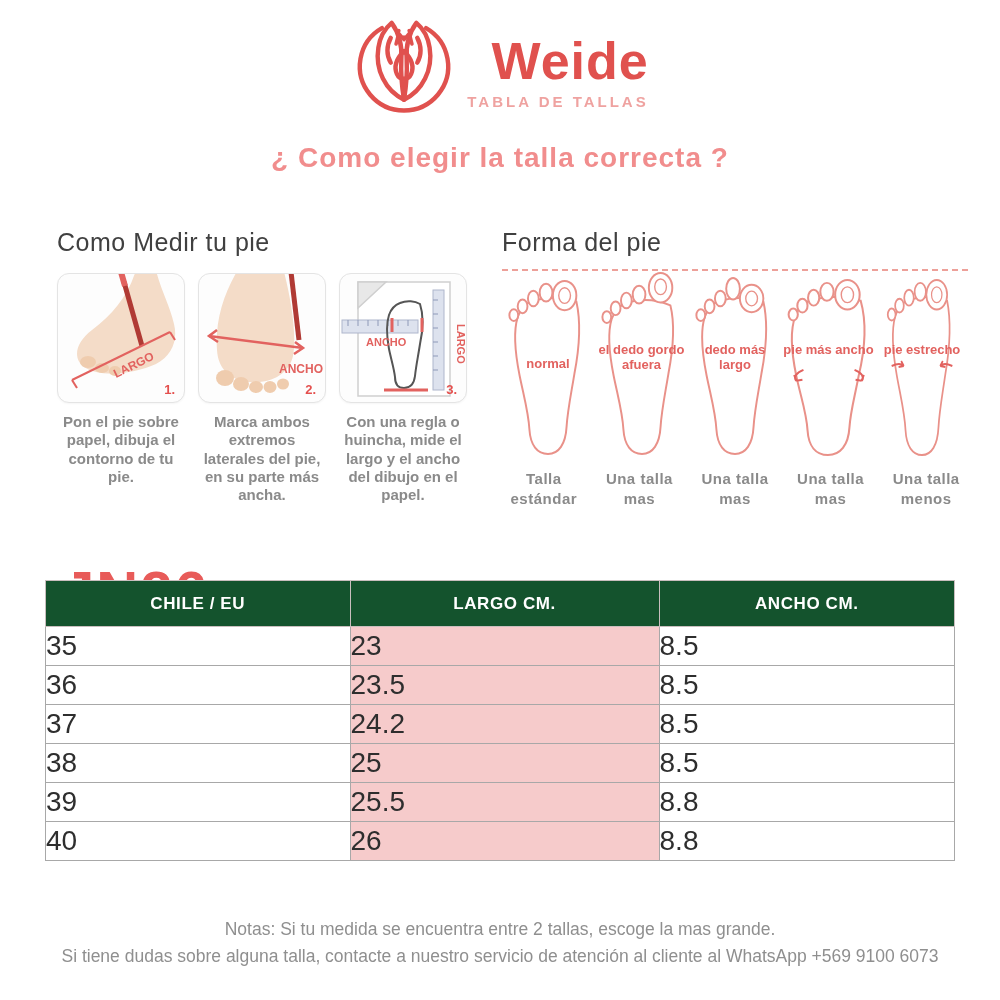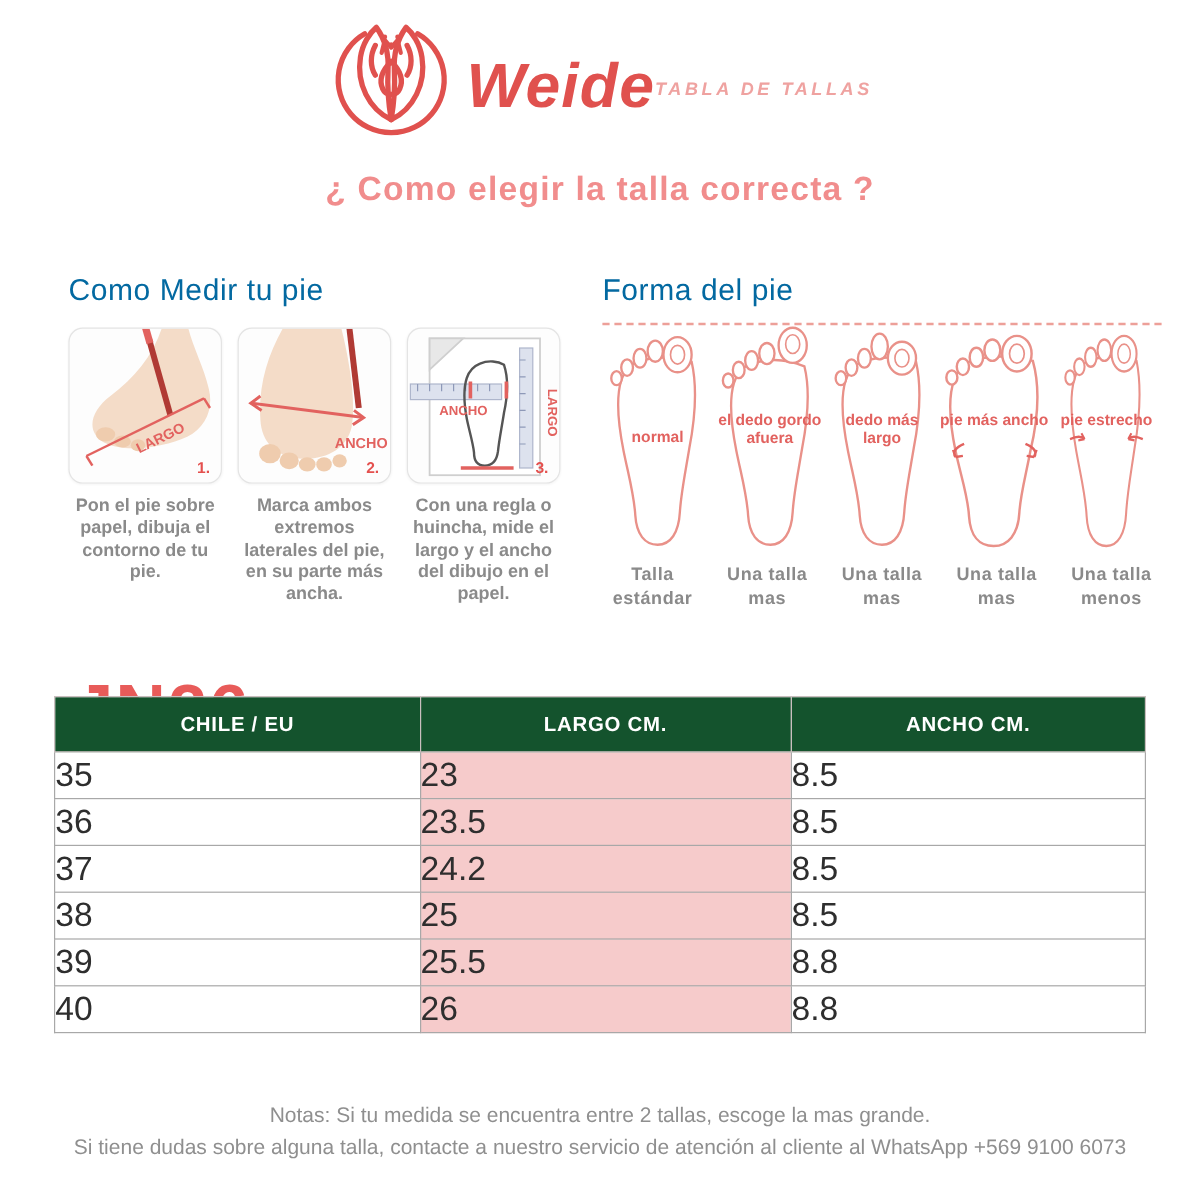--- a/index.html
+++ b/index.html
@@ -5,28 +5,28 @@
   * { margin:0; padding:0; box-sizing:border-box; }
   html,body { background:#ffffff; }
   .page {
     position:relative; width:1000px; height:1000px; margin:0 auto;
     background:#ffffff; overflow:hidden;
     font-family:"Liberation Sans", sans-serif;
   }
   
   .logo-row { position:absolute; top:14px; left:0; width:100%;
     display:flex; justify-content:center; align-items:center; gap:10px; }
-  .logo-text { display:flex; flex-direction:row; align-items:center; padding-top:10px;font-style:italic; }
+  .logo-text { display:flex; flex-direction:column; align-items:flex-end; padding-top:10px; }
   .brand-name { font-size:52px; font-weight:bold; color:#e0514e; letter-spacing:1px; line-height:1.05; }
   .brand-sub { font-size:15px; font-weight:bold; color:#efa2a0; letter-spacing:3px; margin-top:4px; }
   
   .main-title { position:absolute; top:142px; left:0; width:100%;
     text-align:center; font-size:28px; font-weight:bold; color:#f18d8d; letter-spacing:1px; }
   
-  .sec-heading { font-size:25px; font-weight:500; color:#0369a1; letter-spacing:.5px; }
+  .sec-heading { font-size:25px; font-weight:500; color:#404040; letter-spacing:.5px; }
   
   .measure { position:absolute; left:57px; top:228px; width:420px; }
   .cards { display:flex; gap:13px; margin-top:16px; }
   .card { position:relative; width:128px; height:130px; background:#fdfdfd;
     border:1px solid #e4e4e4; border-radius:12px; overflow:hidden;
     box-shadow:0 1px 2px rgba(0,0,0,.04); }
   .card svg { display:block; }
   .step-badge { position:absolute; right:9px; bottom:5px; color:#e4504e;
     font-size:13px; font-weight:bold; }
   .captions { display:flex; gap:13px; margin-top:10px; }

